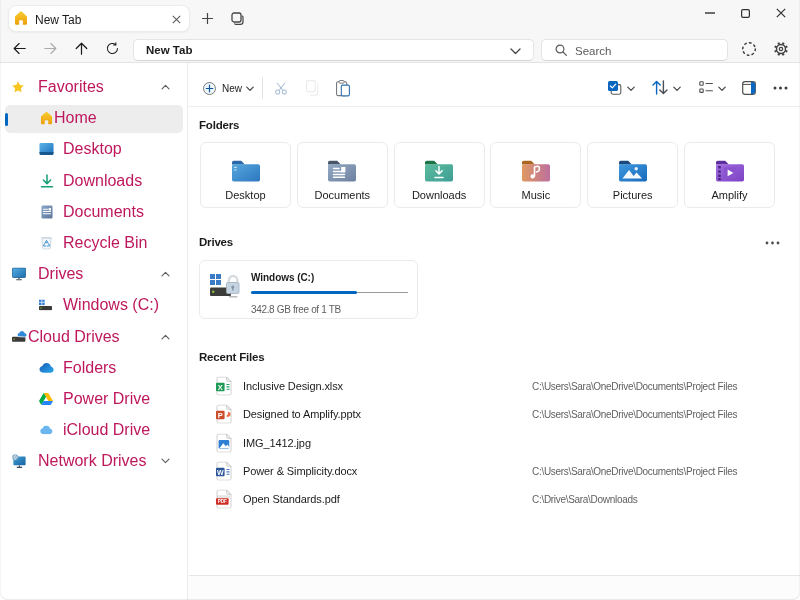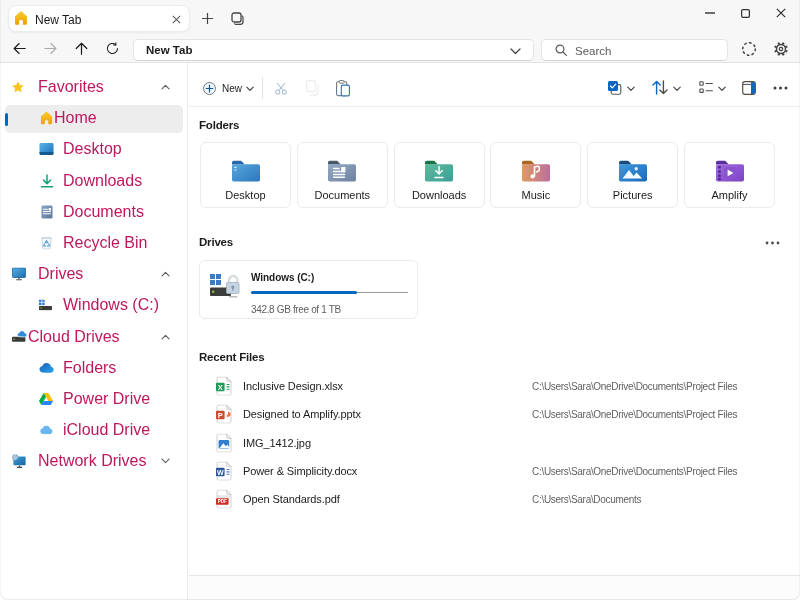--- a/index.html
+++ b/index.html
@@ -477,16 +477,16 @@
 </div>
 <div class="frow" style="left:189px;top:485px">
   <svg class="fi" width="17" height="19" viewBox="0 0 17 19">
       <path d="M2 2.2A1.7 1.7 0 0 1 3.7.5h7.8L16 5v12a1.7 1.7 0 0 1-1.7 1.7H3.7A1.7 1.7 0 0 1 2 17Z" fill="#fff" stroke="#c4c4c4" stroke-width=".8"></path>
       <path d="M11.5.5V3.3A1.7 1.7 0 0 0 13.2 5H16Z" fill="#ededed" stroke="#c4c4c4" stroke-width=".7"></path>
       <path d="M2 5.8h12a1 1 0 0 1 1 1V9.2H2Z" fill="#b6b6b6" opacity=".35"></path>
       <rect x="1" y="8.8" width="12.6" height="6.4" rx="1" fill="#cf2e27"></rect>
       <text x="7.3" y="13.7" font-size="4.6" font-weight="bold" fill="#fff" text-anchor="middle" font-family="Liberation Sans">PDF</text>
     </svg>
   <div class="fn">Open Standards.pdf</div>
-  <div class="fp">C:\Users\Sara\Documents</div>
+  <div class="fp">C:\Drive\Sara\Downloads</div>
 </div>
 <div id="statusbar"></div>
 <div style="position:absolute;left:0;top:0;width:800px;height:600px;border-radius:0 0 8px 8px;box-shadow:inset 0 -1px 0 rgba(0,0,0,.07),inset 1px 0 0 rgba(0,0,0,.04),inset -1px 0 0 rgba(0,0,0,.04);pointer-events:none;z-index:60"></div>
 
 </body></html>

